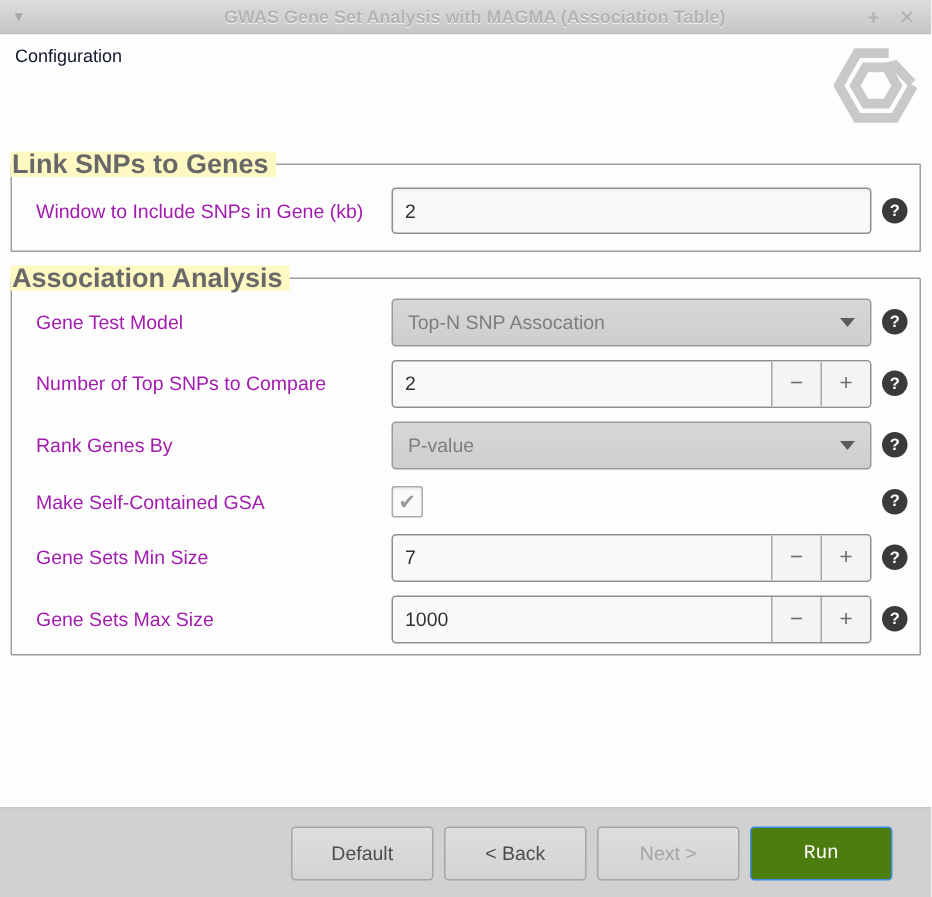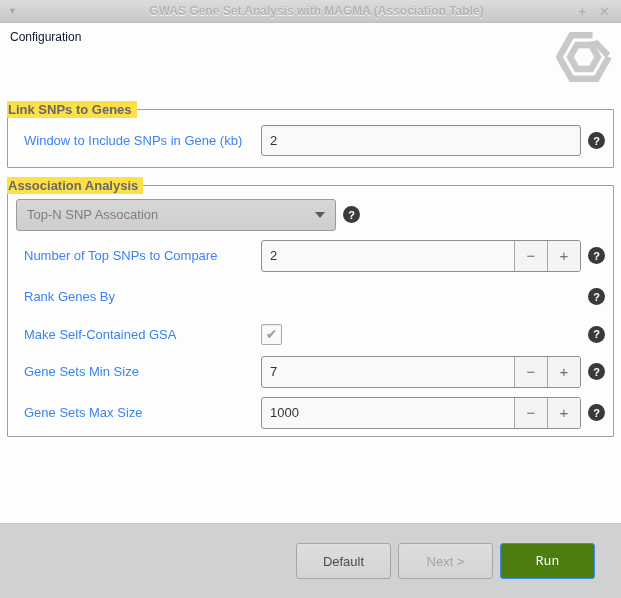--- a/index.html
+++ b/index.html
@@ -31,31 +31,31 @@
   .header{height:86px;position:relative;background:#fdfdfd;}
   .page-title{position:absolute;left:10px;top:7px;font-size:12px;font-weight:normal;color:#0f172a;}
   .logo{position:absolute;right:9px;top:7px;}
 
   
   .groupbox{
     position:relative;margin:0 7px;border:1px solid #9e9e9e;border-radius:1px;
     background:#fdfdfd;
   }
   .groupbox-title{
-    position:absolute;top:-9px;left:-1px;background:#fde047;
-    padding:0 5px 0 1px;font-size:13px;font-weight:bold;color:#686868;line-height:17px;
+    position:absolute;top:-9px;left:-1px;background:#fef9c3;
+    padding:0 5px 0 1px;font-size:18px;font-weight:bold;color:#686868;line-height:17px;
     white-space:nowrap;
   }
   .g1{padding:15px 8px 11px 8px;}
   .g2{margin-top:17px;padding:13px 8px 8px 8px;}
 
   .row{display:flex;align-items:center;height:31px;margin-bottom:10px;}
   .row:last-child{margin-bottom:0;}
   .row.short{height:24px;}
-  .row-label{flex:1;font-size:13px;color:#3b82f6;padding-left:8px;white-space:nowrap;}
+  .row-label{flex:1;font-size:13px;color:#a21caf;padding-left:8px;white-space:nowrap;}
   .row-control{width:320px;display:flex;align-items:center;}
 
   .help{
     width:17px;height:17px;border-radius:50%;background:#3a3a3a;color:#ffffff;
     margin-left:7px;flex:0 0 auto;
     display:flex;align-items:center;justify-content:center;
     font-size:11px;font-weight:bold;cursor:pointer;
   }
 
   .text-input{
@@ -92,21 +92,21 @@
 
   .checkbox{
     width:19px;height:19px;border:1px solid #ababab;border-radius:2px;background:#fafafa;
     box-shadow:inset 0 1px 2px rgba(0,0,0,.08);
     display:flex;align-items:center;justify-content:center;cursor:pointer;
   }
   .checkbox .mark{color:#9b9b9b;font-size:14px;font-weight:bold;line-height:1;}
 
   
   .footer{
-    position:absolute;left:0;right:0;bottom:0;height:75px;background:#d1d1d1;
+    position:absolute;left:0;right:0;bottom:0;height:60px;background:#d1d1d1;
     border-top:1px solid #c6c6c6;
     display:flex;align-items:center;justify-content:flex-end;
     gap:7px;padding-right:26px;box-sizing:border-box;
   }
   .btn{
     width:93px;height:34px;border:1px solid #a6a6a6;border-radius:3px;
     background:linear-gradient(#dedede,#d3d3d3);
     font-size:13px;color:#4d4d4d;
     display:flex;align-items:center;justify-content:center;cursor:pointer;
   }
@@ -148,20 +148,21 @@
         <input class="text-input" value="2" style="">
       </div>
       <div class="help">?</div>
     </div>
   </div>
 
   <div class="groupbox g2">
     <span class="groupbox-title">Association Analysis</span>
 
     <div class="row">
+      <div class="row-label">Gene Test Model</div>
       <div class="row-control">
         <div class="select">
           <span class="select-value">Top-N SNP Assocation</span>
           <span class="select-arrow"></span>
         </div>
       </div>
       <div class="help">?</div>
     </div>
 
     <div class="row">
@@ -171,20 +172,26 @@
           <input class="spinner-value" value="2" style="">
           <div class="spinner-btn">−</div>
           <div class="spinner-btn">+</div>
         </div>
       </div>
       <div class="help">?</div>
     </div>
 
     <div class="row">
       <div class="row-label">Rank Genes By</div>
+      <div class="row-control">
+        <div class="select">
+          <span class="select-value">P-value</span>
+          <span class="select-arrow"></span>
+        </div>
+      </div>
       <div class="help">?</div>
     </div>
 
     <div class="row short">
       <div class="row-label">Make Self-Contained GSA</div>
       <div class="row-control">
         <div class="checkbox">
           <span class="mark">✔</span>
         </div>
       </div>
@@ -211,17 +218,18 @@
           <div class="spinner-btn">−</div>
           <div class="spinner-btn">+</div>
         </div>
       </div>
       <div class="help">?</div>
     </div>
   </div>
 
   <div class="footer">
     <div class="btn">Default</div>
+    <div class="btn">&lt; Back</div>
     <div class="btn disabled">Next &gt;</div>
     <div class="btn primary">Run</div>
   </div>
 
 </div>
 
 </body></html>

